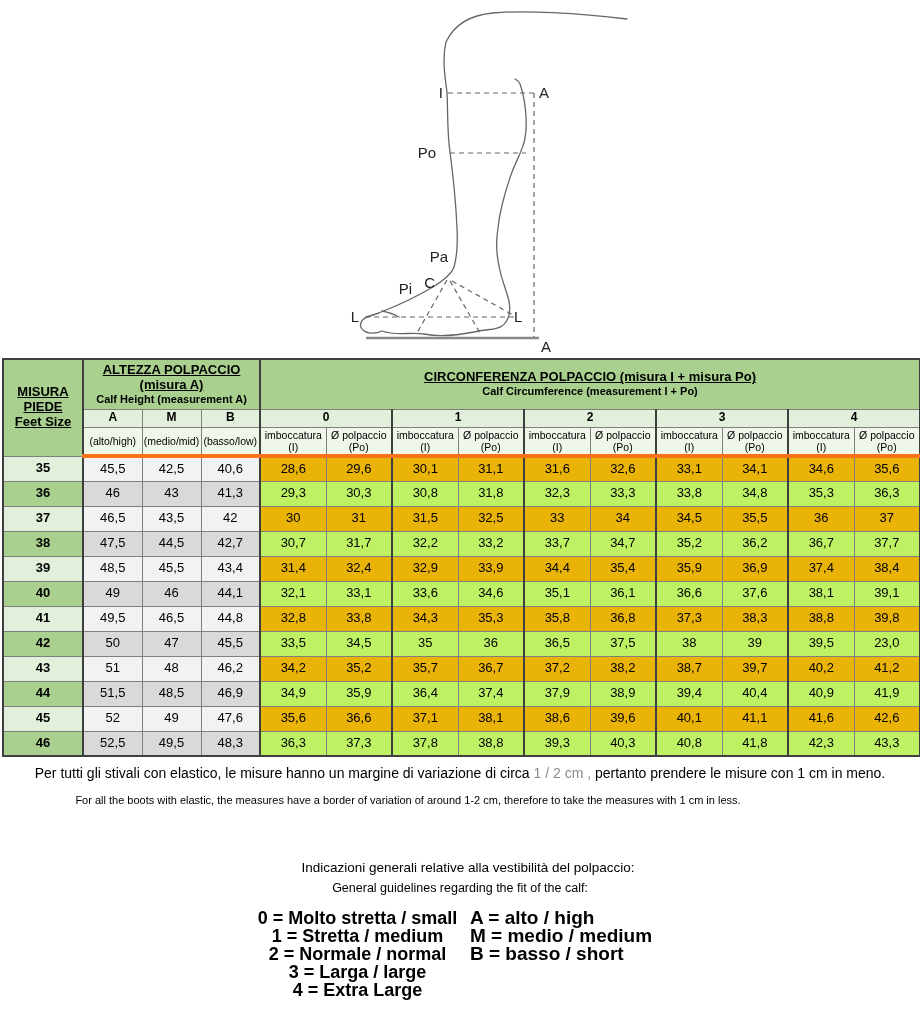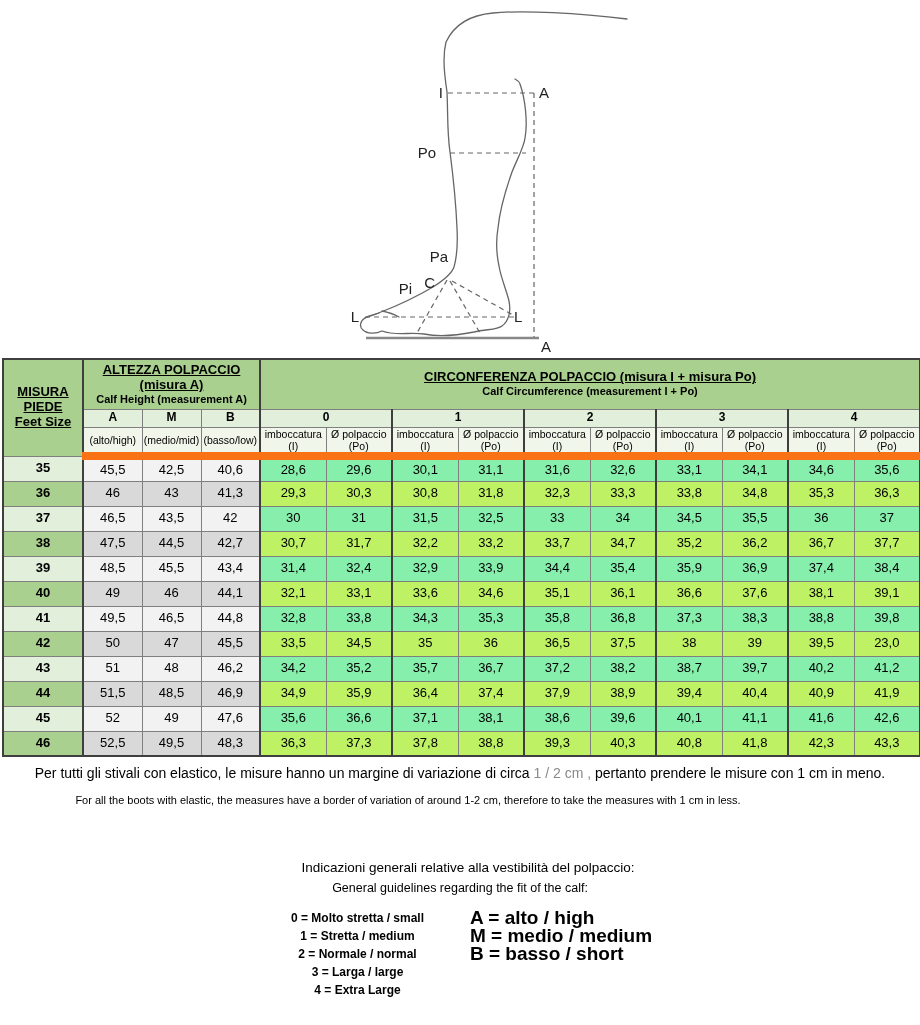--- a/index.html
+++ b/index.html
@@ -9,43 +9,43 @@
   
   .diagram{position:absolute;left:338px;top:0;width:292px;height:358px;}
 
   
   table.size{position:absolute;left:2px;top:358px;width:916px;
              border-collapse:collapse;table-layout:fixed;
              border:2px solid #3f3f3f;}
   table.size th,table.size td{border:1px solid #7f7f7f;padding:0;
              text-align:center;vertical-align:middle;line-height:1.15;}
   .ge{border-right:2px solid #3f3f3f !important;}
-  thead tr.h3 th{border-bottom:8px solid #f97316;}
+  thead tr.h3 th{border-bottom:4px solid #f97316;}
   .h-green{background:#a9d08e;}
   .h-light{background:#e2efda;}
   .h-pale{background:#f0f6ea;}
   .b13{font-weight:bold;font-size:13px;text-decoration:underline;}
   .b12{font-weight:bold;font-size:12px;}
   .b11{font-weight:bold;font-size:11px;}
   .sub{font-weight:normal;font-size:10.5px;line-height:1.25;}
   tr.hr1{height:50px;} tr.h2{height:18px;} tr.h3{height:29px;}
   tbody tr{height:25px;font-size:13px;}
   tbody td.c-size{font-weight:bold;border-right:2px solid #3f3f3f;}
   tr.light .c-size{background:#e2efda;} tr.dark .c-size{background:#a9d08e;}
   tr.light .c-amb{background:#f2f2f2;}  tr.dark .c-amb{background:#d9d9d9;}
-  tr.light .c-circ{background:#86efac;} tr.dark .c-circ{background:#bef264;}
+  tr.light .c-circ{background:#eab308;} tr.dark .c-circ{background:#bef264;}
 
   
   .note-it{position:absolute;top:765px;left:0;width:920px;text-align:center;font-size:14px;}
   .note-it .dim{color:#8a8a8a;margin-top:12px;}
   .note-en{position:absolute;top:794px;left:0;width:816px;text-align:center;font-size:11px;}
   .g-title-it{position:absolute;top:860px;left:8px;width:920px;text-align:center;font-size:13.5px;}
   .g-title-en{position:absolute;top:881px;left:0;width:920px;text-align:center;font-size:12.5px;}
   .legend-fit{position:absolute;top:909px;left:240px;width:235px;text-align:center;
-              font-weight:bold;font-size:12px;line-height:18px;}
+              font-weight:bold;font-size:18px;line-height:18px;}
   .legend-height{position:absolute;top:909px;left:470px;width:195px;
               font-weight:bold;font-size:19px;line-height:18px;}
 </style>
 </head>
 <body>
 
 <div class="page">
 
   <svg class="diagram" viewBox="0 0 292 358" xmlns="http://www.w3.org/2000/svg">
     <g fill="none" stroke="#666" stroke-width="1.3" stroke-linecap="round">

